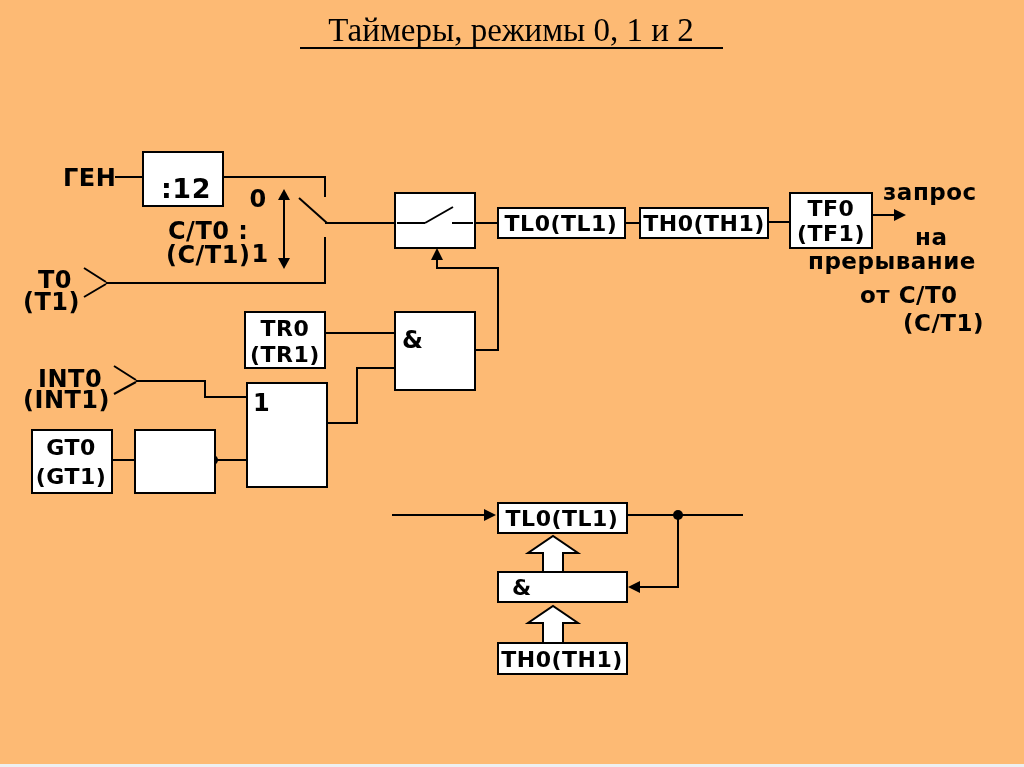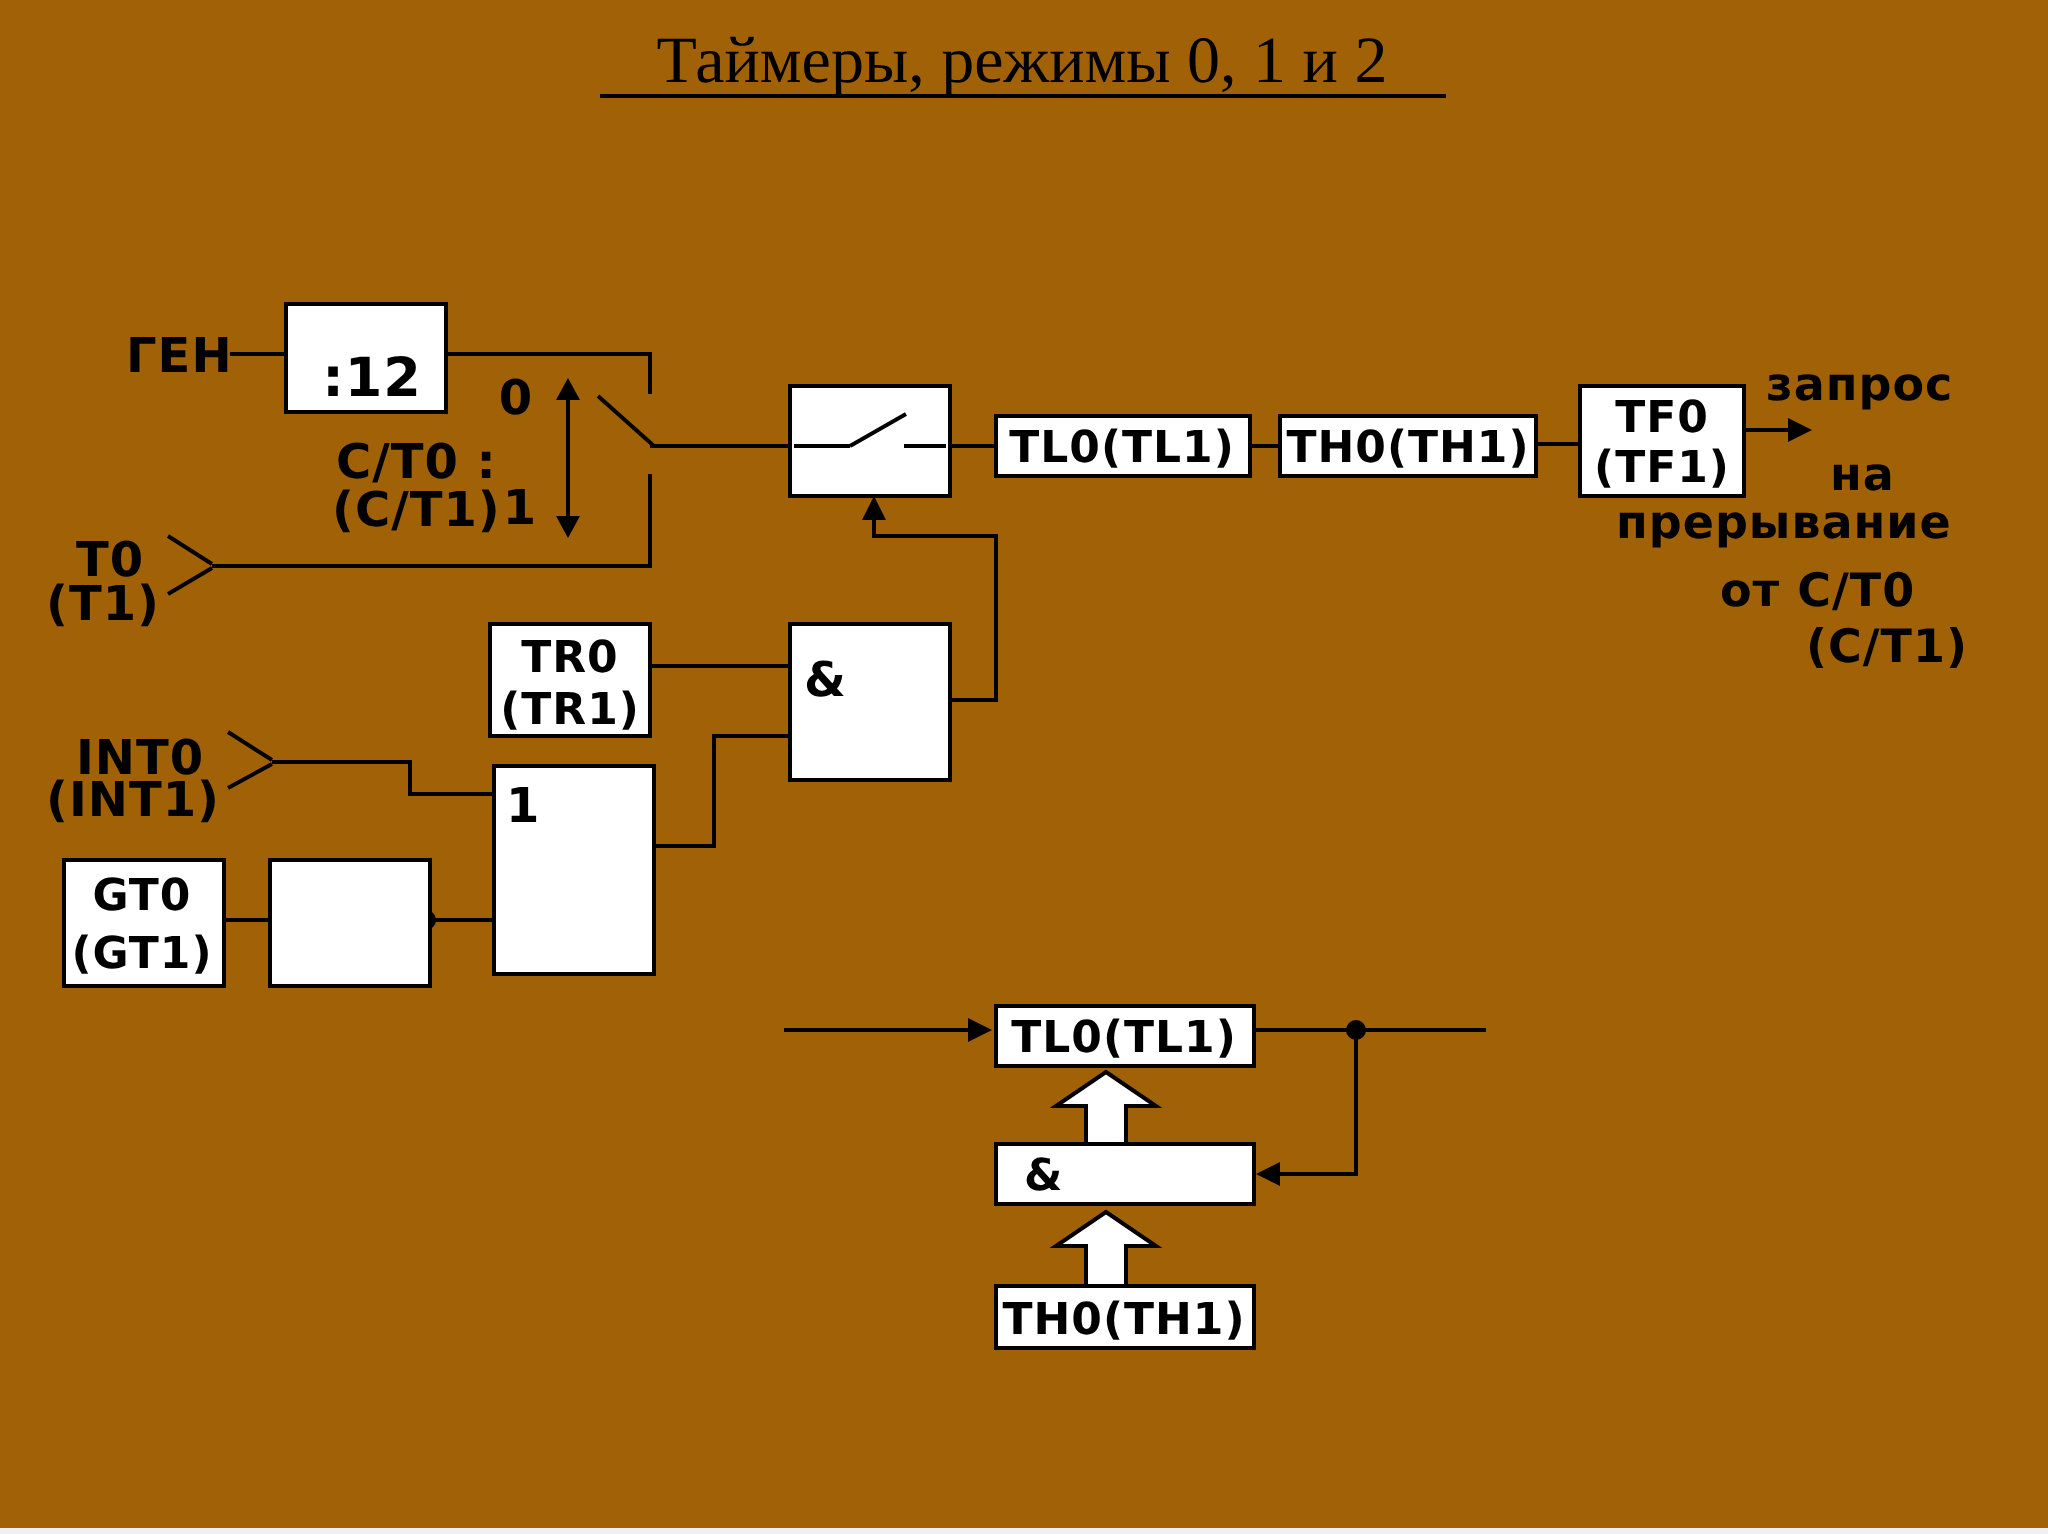--- a/index.html
+++ b/index.html
@@ -1,16 +1,16 @@
 <!DOCTYPE html>
 <html><head>
 <meta charset="utf-8">
 <style>
   html,body{margin:0;padding:0;background:#fff;}
-  #slide{position:relative;width:1024px;height:767px;background:#a16207;overflow:hidden;}
+  #slide{position:relative;width:1024px;height:767px;background:#fdba74;overflow:hidden;}
   svg{display:block;}
   .box{fill:#ffffff;stroke:#000000;stroke-width:2;}
   .wire{fill:none;stroke:#000000;stroke-width:2;}
   .thin{fill:none;stroke:#000000;stroke-width:2;}
   .ah{fill:#000000;stroke:none;}
   .dot{fill:#000000;stroke:none;}
   .harrow{fill:#ffffff;stroke:#000000;stroke-width:2;stroke-linejoin:miter;}
   text.t{font-family:"DejaVu Sans","Liberation Sans",sans-serif;font-weight:bold;fill:#000000;letter-spacing:0.5px;}
   text.title{font-family:"Liberation Serif","DejaVu Serif",serif;font-weight:normal;fill:#000000;font-size:33px;letter-spacing:0;}.s22{font-size:22px}.s23{font-size:23px}.s24{font-size:24px}.s27{font-size:27px}
   .mid{text-anchor:middle}

